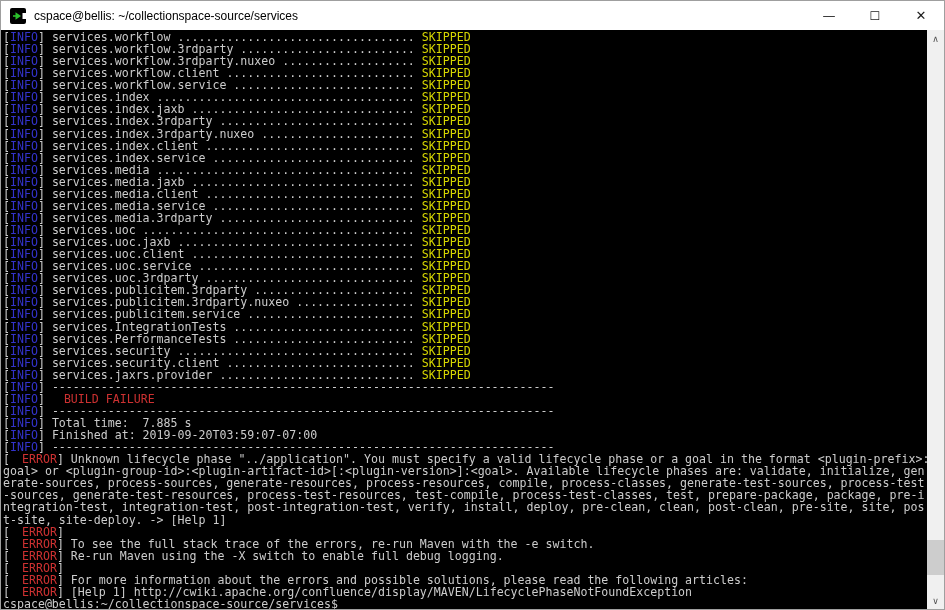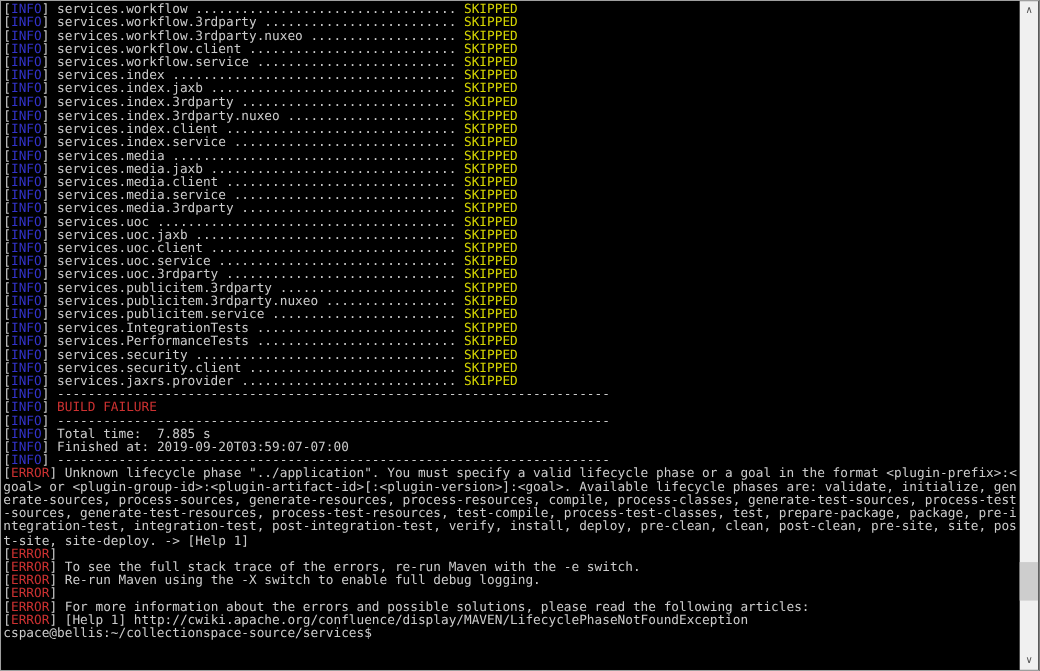--- a/index.html
+++ b/index.html
@@ -18,35 +18,51 @@
           color:#1a1a1a; font-family:"DejaVu Sans", sans-serif; padding:0; }
   .ctrl.min { font-size:13px; }
   .ctrl.max { font-size:12px; }
   .ctrl.cls { font-size:13px; }
   .term { flex:1; background:var(--bg,#000); display:flex; overflow:hidden; }
   .lines { flex:1; padding:1px 0 10px 2px; font-family:"DejaVu Sans Mono", monospace;
            font-size:11.6px; line-height:12.07px; white-space:pre;
            color:var(--fg,#ccc); overflow:hidden; }
   .line { height:12.07px; }
   .blue   { color:var(--blue,#3333cc); }
-  .red    { color:var(--red,#cd3131); }
+  .red    { color:var(--red,#cd3131);margin-left:12px; }
   .yellow { color:var(--yellow,#d6d600); }
   .scrollbar { flex:0 0 17px; width:17px; background:#f0f0f0; position:relative; }
   .sb-btn { position:absolute; left:0; width:17px; height:17px; display:flex;
             align-items:center; justify-content:center; font-size:9px;
             color:#505050; font-family:"DejaVu Sans", sans-serif; }
   .sb-btn.up { top:0; }
   .sb-btn.down { bottom:0; }
   .sb-thumb { position:absolute; left:0; top:510px; width:17px; height:35px;
               background:#cdcdcd; }
 </style>
 </head>
 <body>
 
 <div class="window">
+  <div class="titlebar">
+    <span class="app-icon">
+      <svg width="16" height="16" viewBox="0 0 16 16">
+        <rect x="0" y="0" width="16" height="16" rx="2" fill="#000000"></rect>
+        <rect x="12.5" y="5" width="3.5" height="6" fill="#ffffff"></rect>
+        <path d="M3 8 L7 8" stroke="#2bbf2b" stroke-width="1.6"></path>
+        <path d="M5.5 4.2 L11 8 L5.5 11.8 Z" fill="#2bbf2b"></path>
+      </svg>
+    </span>
+    <span class="title">cspace@bellis: ~/collectionspace-source/services</span>
+    <div class="controls">
+      <button class="ctrl min">—</button>
+      <button class="ctrl max">☐</button>
+      <button class="ctrl cls">✕</button>
+    </div>
+  </div>
 
   <div class="term">
     <div class="lines" id="term-lines"><div class="line"><span>[</span><span class="blue">INFO</span><span>] </span><span>services.workflow .................................. </span><span class="yellow">SKIPPED</span></div><div class="line"><span>[</span><span class="blue">INFO</span><span>] </span><span>services.workflow.3rdparty ......................... </span><span class="yellow">SKIPPED</span></div><div class="line"><span>[</span><span class="blue">INFO</span><span>] </span><span>services.workflow.3rdparty.nuxeo ................... </span><span class="yellow">SKIPPED</span></div><div class="line"><span>[</span><span class="blue">INFO</span><span>] </span><span>services.workflow.client ........................... </span><span class="yellow">SKIPPED</span></div><div class="line"><span>[</span><span class="blue">INFO</span><span>] </span><span>services.workflow.service .......................... </span><span class="yellow">SKIPPED</span></div><div class="line"><span>[</span><span class="blue">INFO</span><span>] </span><span>services.index ..................................... </span><span class="yellow">SKIPPED</span></div><div class="line"><span>[</span><span class="blue">INFO</span><span>] </span><span>services.index.jaxb ................................ </span><span class="yellow">SKIPPED</span></div><div class="line"><span>[</span><span class="blue">INFO</span><span>] </span><span>services.index.3rdparty ............................ </span><span class="yellow">SKIPPED</span></div><div class="line"><span>[</span><span class="blue">INFO</span><span>] </span><span>services.index.3rdparty.nuxeo ...................... </span><span class="yellow">SKIPPED</span></div><div class="line"><span>[</span><span class="blue">INFO</span><span>] </span><span>services.index.client .............................. </span><span class="yellow">SKIPPED</span></div><div class="line"><span>[</span><span class="blue">INFO</span><span>] </span><span>services.index.service ............................. </span><span class="yellow">SKIPPED</span></div><div class="line"><span>[</span><span class="blue">INFO</span><span>] </span><span>services.media ..................................... </span><span class="yellow">SKIPPED</span></div><div class="line"><span>[</span><span class="blue">INFO</span><span>] </span><span>services.media.jaxb ................................ </span><span class="yellow">SKIPPED</span></div><div class="line"><span>[</span><span class="blue">INFO</span><span>] </span><span>services.media.client .............................. </span><span class="yellow">SKIPPED</span></div><div class="line"><span>[</span><span class="blue">INFO</span><span>] </span><span>services.media.service ............................. </span><span class="yellow">SKIPPED</span></div><div class="line"><span>[</span><span class="blue">INFO</span><span>] </span><span>services.media.3rdparty ............................ </span><span class="yellow">SKIPPED</span></div><div class="line"><span>[</span><span class="blue">INFO</span><span>] </span><span>services.uoc ....................................... </span><span class="yellow">SKIPPED</span></div><div class="line"><span>[</span><span class="blue">INFO</span><span>] </span><span>services.uoc.jaxb .................................. </span><span class="yellow">SKIPPED</span></div><div class="line"><span>[</span><span class="blue">INFO</span><span>] </span><span>services.uoc.client ................................ </span><span class="yellow">SKIPPED</span></div><div class="line"><span>[</span><span class="blue">INFO</span><span>] </span><span>services.uoc.service ............................... </span><span class="yellow">SKIPPED</span></div><div class="line"><span>[</span><span class="blue">INFO</span><span>] </span><span>services.uoc.3rdparty .............................. </span><span class="yellow">SKIPPED</span></div><div class="line"><span>[</span><span class="blue">INFO</span><span>] </span><span>services.publicitem.3rdparty ....................... </span><span class="yellow">SKIPPED</span></div><div class="line"><span>[</span><span class="blue">INFO</span><span>] </span><span>services.publicitem.3rdparty.nuxeo ................. </span><span class="yellow">SKIPPED</span></div><div class="line"><span>[</span><span class="blue">INFO</span><span>] </span><span>services.publicitem.service ........................ </span><span class="yellow">SKIPPED</span></div><div class="line"><span>[</span><span class="blue">INFO</span><span>] </span><span>services.IntegrationTests .......................... </span><span class="yellow">SKIPPED</span></div><div class="line"><span>[</span><span class="blue">INFO</span><span>] </span><span>services.PerformanceTests .......................... </span><span class="yellow">SKIPPED</span></div><div class="line"><span>[</span><span class="blue">INFO</span><span>] </span><span>services.security .................................. </span><span class="yellow">SKIPPED</span></div><div class="line"><span>[</span><span class="blue">INFO</span><span>] </span><span>services.security.client ........................... </span><span class="yellow">SKIPPED</span></div><div class="line"><span>[</span><span class="blue">INFO</span><span>] </span><span>services.jaxrs.provider ............................ </span><span class="yellow">SKIPPED</span></div><div class="line"><span>[</span><span class="blue">INFO</span><span>] </span><span>------------------------------------------------------------------------</span></div><div class="line"><span>[</span><span class="blue">INFO</span><span>] </span><span class="red">BUILD FAILURE</span></div><div class="line"><span>[</span><span class="blue">INFO</span><span>] </span><span>------------------------------------------------------------------------</span></div><div class="line"><span>[</span><span class="blue">INFO</span><span>] </span><span>Total time:  7.885 s</span></div><div class="line"><span>[</span><span class="blue">INFO</span><span>] </span><span>Finished at: 2019-09-20T03:59:07-07:00</span></div><div class="line"><span>[</span><span class="blue">INFO</span><span>] </span><span>------------------------------------------------------------------------</span></div><div class="line"><span>[</span><span class="red">ERROR</span><span>] </span><span>Unknown lifecycle phase "../application". You must specify a valid lifecycle phase or a goal in the format &lt;plugin-prefix&gt;:&lt;</span></div><div class="line"><span>goal&gt; or &lt;plugin-group-id&gt;:&lt;plugin-artifact-id&gt;[:&lt;plugin-version&gt;]:&lt;goal&gt;. Available lifecycle phases are: validate, initialize, gen</span></div><div class="line"><span>erate-sources, process-sources, generate-resources, process-resources, compile, process-classes, generate-test-sources, process-test</span></div><div class="line"><span>-sources, generate-test-resources, process-test-resources, test-compile, process-test-classes, test, prepare-package, package, pre-i</span></div><div class="line"><span>ntegration-test, integration-test, post-integration-test, verify, install, deploy, pre-clean, clean, post-clean, pre-site, site, pos</span></div><div class="line"><span>t-site, site-deploy. -&gt; [Help 1]</span></div><div class="line"><span>[</span><span class="red">ERROR</span><span>] </span></div><div class="line"><span>[</span><span class="red">ERROR</span><span>] </span><span>To see the full stack trace of the errors, re-run Maven with the -e switch.</span></div><div class="line"><span>[</span><span class="red">ERROR</span><span>] </span><span>Re-run Maven using the -X switch to enable full debug logging.</span></div><div class="line"><span>[</span><span class="red">ERROR</span><span>] </span></div><div class="line"><span>[</span><span class="red">ERROR</span><span>] </span><span>For more information about the errors and possible solutions, please read the following articles:</span></div><div class="line"><span>[</span><span class="red">ERROR</span><span>] </span><span>[Help 1] http://cwiki.apache.org/confluence/display/MAVEN/LifecyclePhaseNotFoundException</span></div><div class="line"><span>cspace@bellis:~/collectionspace-source/services$</span></div></div>
     <div class="scrollbar">
       <div class="sb-btn up">∧</div>
       <div class="sb-thumb"></div>
       <div class="sb-btn down">∨</div>
     </div>
   </div>
 </div>

